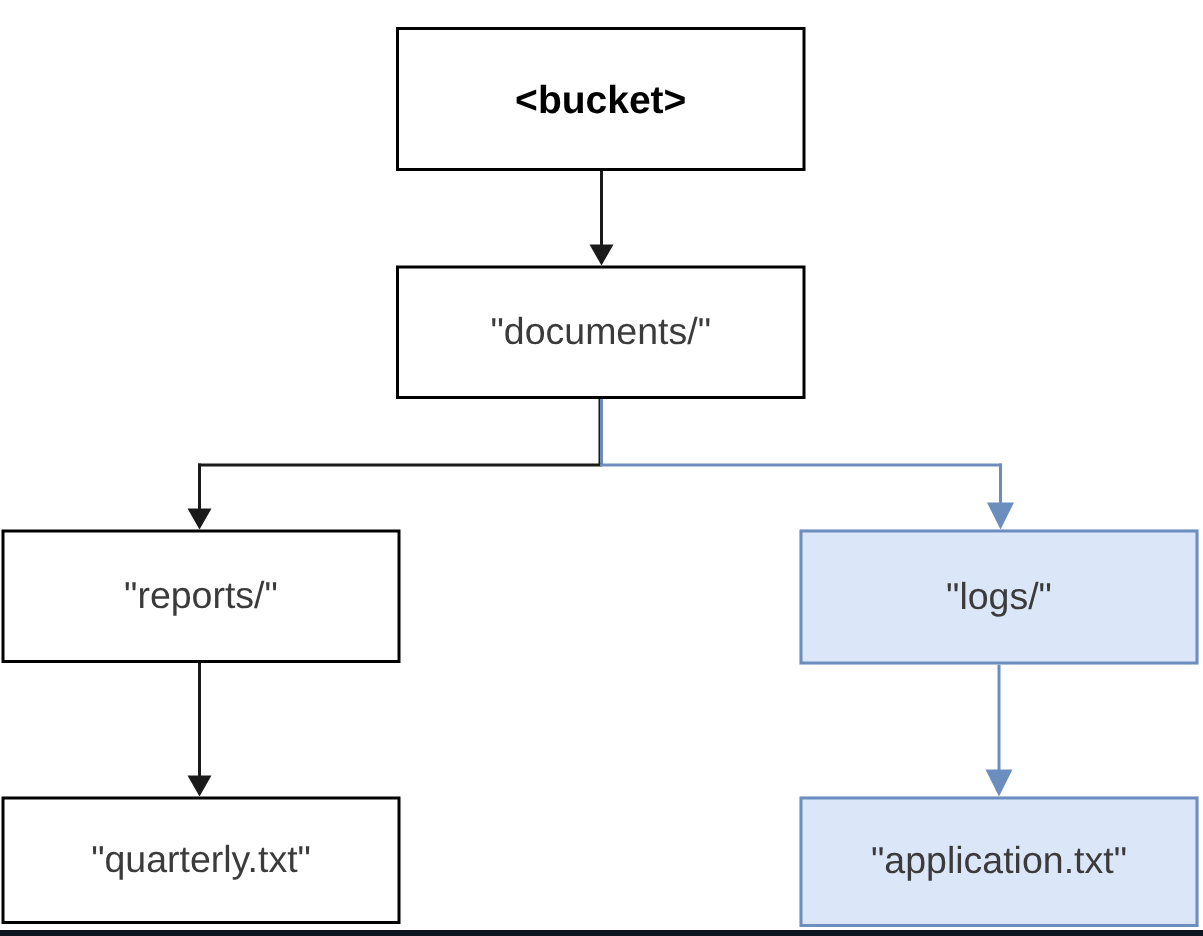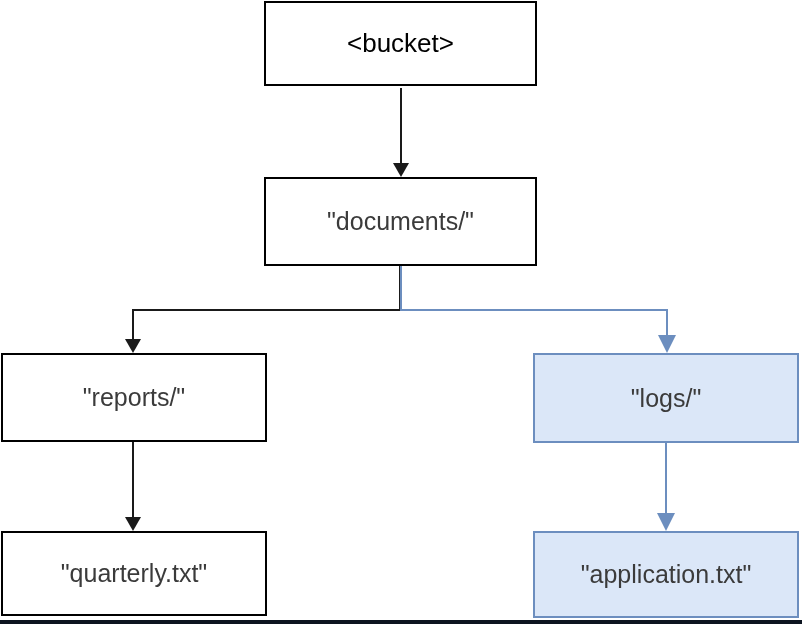--- a/index.html
+++ b/index.html
@@ -49,21 +49,21 @@
   .arrowhead.black{
     border-left:8px solid transparent;
     border-right:8px solid transparent;
     border-top:14px solid var(--connector-default);
   }
   .arrowhead.blue{
     border-left:9px solid transparent;
     border-right:9px solid transparent;
     border-top:18px solid var(--connector-highlight);
   }
-  #bucket-node      {left:264px; top:1px;   width:273px; height:85px;}
+  #bucket-node      {left:264px; top:18px;   width:273px; height:96px;font-weight:bold;}
   #documents-node   {left:264px; top:177px; width:273px; height:89px;}
   #reports-node     {left:1px;   top:353px; width:266px; height:89px;}
   #logs-node        {left:533px; top:353px; width:266px; height:90px;}
   #quarterly-node   {left:1px;   top:531px; width:266px; height:85px;}
   #application-node {left:533px; top:531px; width:266px; height:87px;}
   #bottom-bar{
     position:absolute;left:0;top:620px;width:802px;height:4px;
     background:var(--bottom-bar);
   }
 </style>

